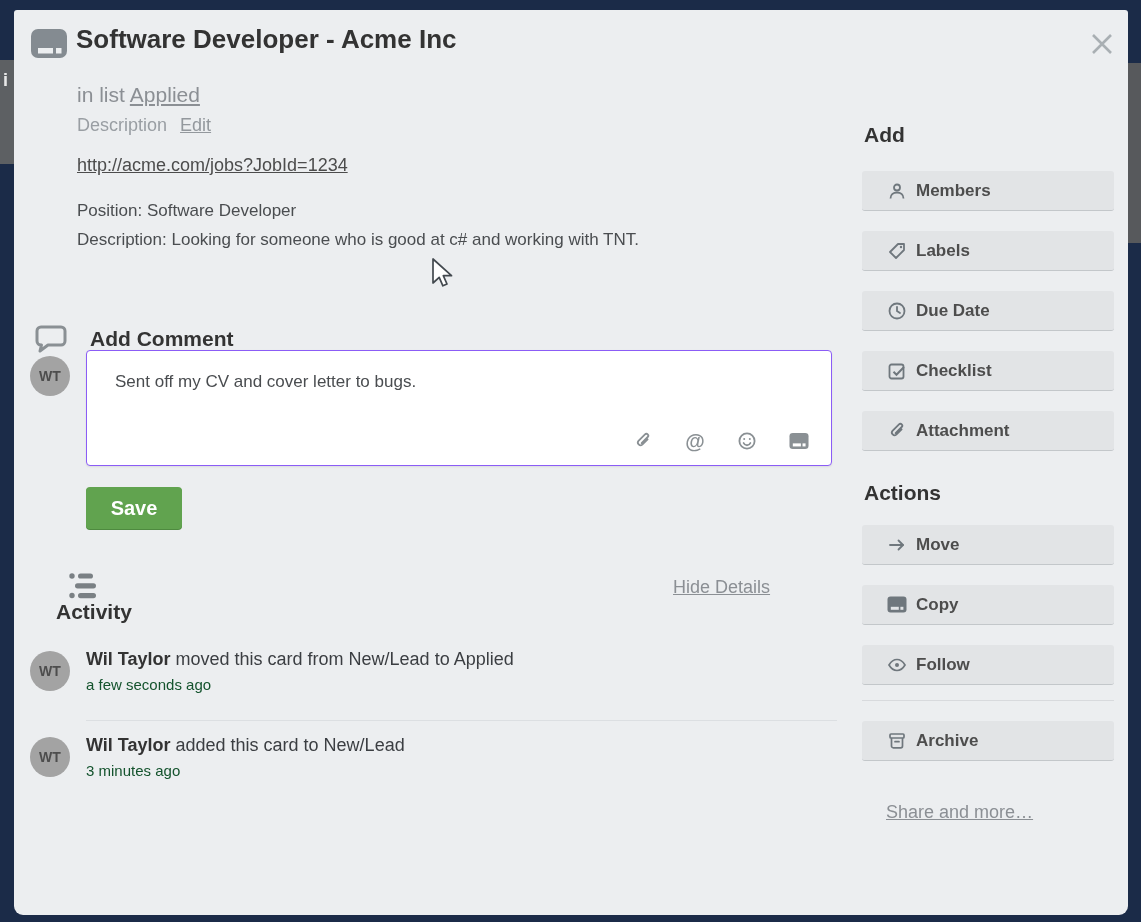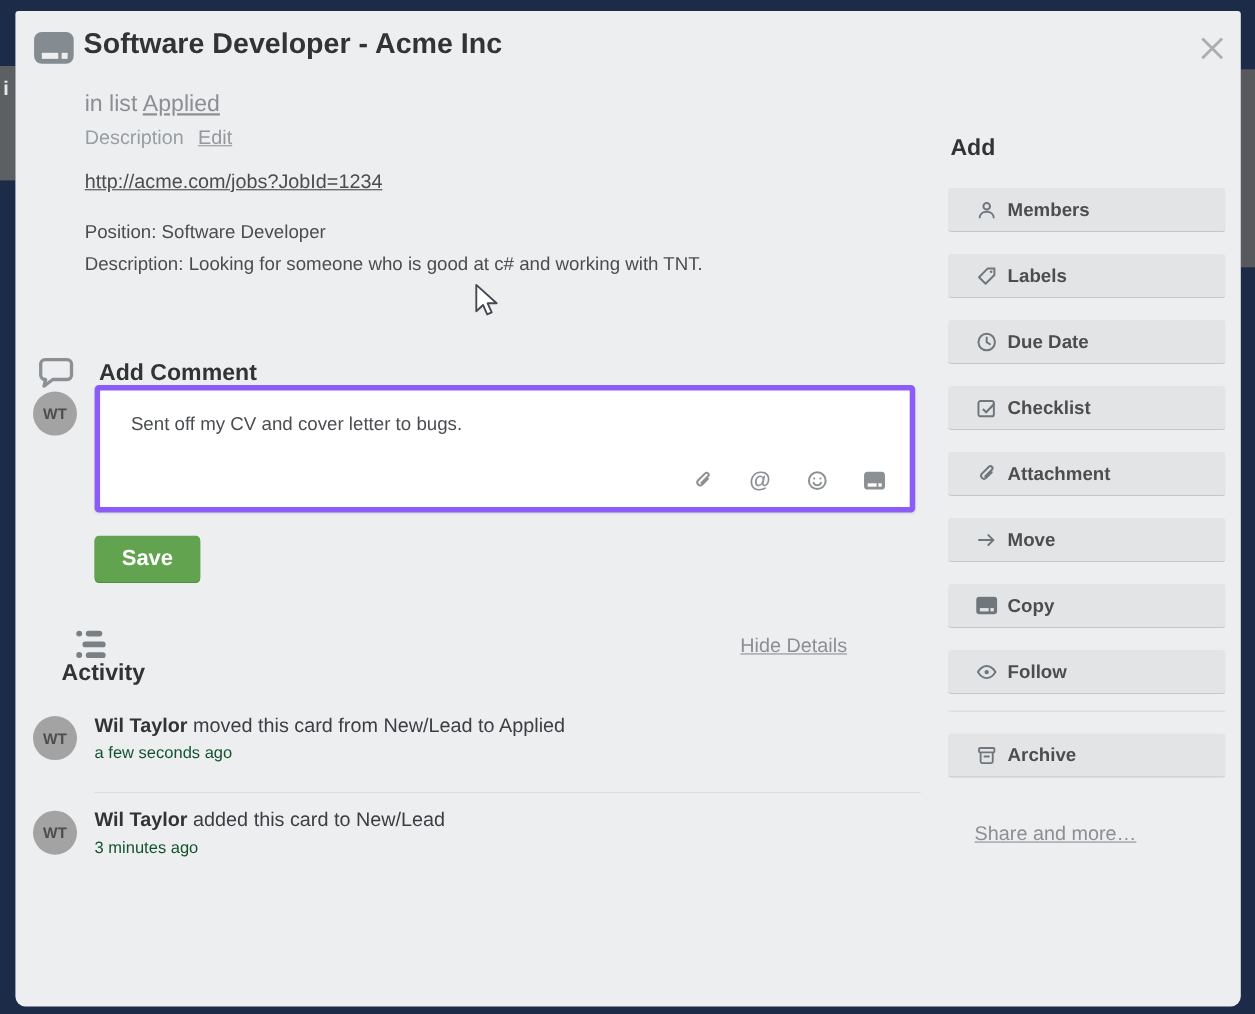--- a/index.html
+++ b/index.html
@@ -42,21 +42,21 @@
 
   .avatar {
     width:40px; height:40px; border-radius:50%; background:#a3a3a3;
     color:#4d4d4d; font-size:14px; font-weight:bold;
     display:flex; align-items:center; justify-content:center;
   }
   .avatar-comment { position:absolute; left:16px; top:346px; }
 
   .comment-box {
     position:absolute; left:72px; top:340px; width:746px; height:116px;
-    background:#ffffff; border-radius:4px; border:5px solid #8b5cf6;
+    background:#ffffff; border-radius:4px; border:1px solid #8b5cf6;
     box-shadow:0 1px 2px rgba(0,0,0,0.08);
   }
   .comment-input { position:absolute; left:28px; top:21px; right:20px; font-size:17px; color:#4a4d50; outline:none; }
   .comment-tools { position:absolute; right:22px; bottom:14px; display:flex; gap:32px; }
   .comment-tools .tool { width:20px; height:20px; display:flex; align-items:center; justify-content:center; cursor:pointer; color:#8a9094; font-size:20px; font-weight:bold; }
 
   .save-btn {
     position:absolute; left:72px; top:477px; width:96px; height:42px;
     background:#61a34f; border:none; border-radius:4px;
     color:#fff; font-size:20px; font-weight:bold; font-family:inherit;
@@ -256,20 +256,21 @@
 
     <button class="sb-btn">
       <span class="sb-icon">
         <svg width="20" height="20" viewBox="0 0 20 20" fill="none" stroke="#6f777d" stroke-width="1.8" stroke-linecap="round">
           <path d="M14.6 8.3 l-5.3 5.3 a2.7 2.7 0 0 1 -3.8 -3.8 l6.5 -6.5 a1.9 1.9 0 0 1 2.7 2.7 l-6.1 6.1"></path>
         </svg>
       </span>
       <span class="sb-label">Attachment</span>
     </button>
 
+    <div class="side-heading heading-actions">Actions</div>
 
     <button class="sb-btn">
       <span class="sb-icon">
         <svg width="20" height="20" viewBox="0 0 20 20" fill="none" stroke="#6f777d" stroke-width="1.8" stroke-linecap="round" stroke-linejoin="round">
           <path d="M3 10 h13"></path>
             <path d="M11.5 5.5 L16 10 l-4.5 4.5"></path>
         </svg>
       </span>
       <span class="sb-label">Move</span>
     </button>

